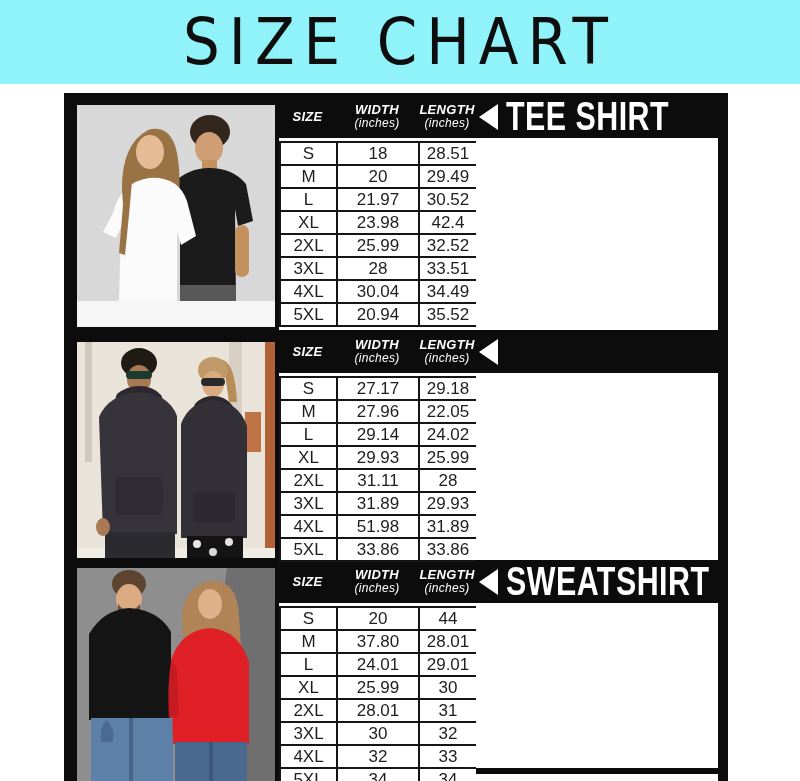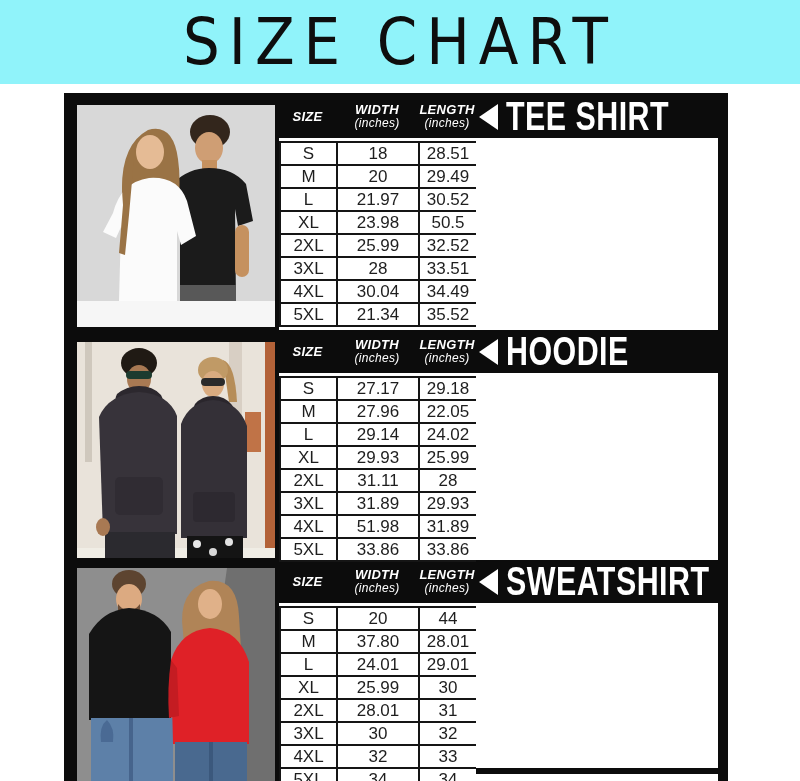--- a/index.html
+++ b/index.html
@@ -138,40 +138,40 @@
                 <td class="c-l">29.49</td>
               </tr>
               <tr>
                 <td class="c-s">L</td>
                 <td class="c-w">21.97</td>
                 <td class="c-l">30.52</td>
               </tr>
               <tr>
                 <td class="c-s">XL</td>
                 <td class="c-w">23.98</td>
-                <td class="c-l">50.5</td>
+                <td class="c-l">42.4</td>
               </tr>
               <tr>
                 <td class="c-s">2XL</td>
                 <td class="c-w">25.99</td>
                 <td class="c-l">32.52</td>
               </tr>
               <tr>
                 <td class="c-s">3XL</td>
                 <td class="c-w">28</td>
                 <td class="c-l">33.51</td>
               </tr>
               <tr>
                 <td class="c-s">4XL</td>
                 <td class="c-w">30.04</td>
                 <td class="c-l">34.49</td>
               </tr>
               <tr>
                 <td class="c-s">5XL</td>
-                <td class="c-w">21.34</td>
+                <td class="c-w">20.94</td>
                 <td class="c-l">35.52</td>
               </tr>
             </tbody>
         </table>
       </div>
     </div>
   </section>
 
   <section class="section s2">
     <div class="photo-col">
@@ -212,23 +212,20 @@
             <span>SIZE</span>
           </div>
           <div class="bar-col bc-width">
             <span>WIDTH</span><span class="unit">(inches)</span>
           </div>
           <div class="bar-col bc-length">
             <span>LENGTH</span><span class="unit">(inches)</span>
           </div>
         </div>
         <div class="arrow"></div>
-        <div class="bar-title">
-          <span>HOODIE</span>
-        </div>
       </div>
       <div class="right-content">
         <table class="size-table">
           <tbody>
               <tr>
                 <td class="c-s">S</td>
                 <td class="c-w">27.17</td>
                 <td class="c-l">29.18</td>
               </tr>
               <tr>

